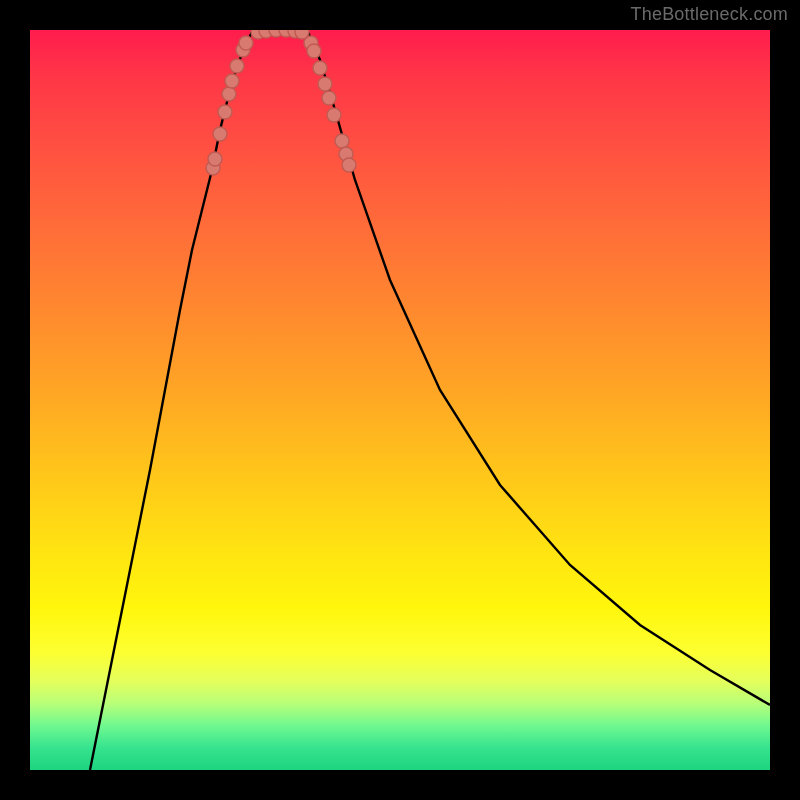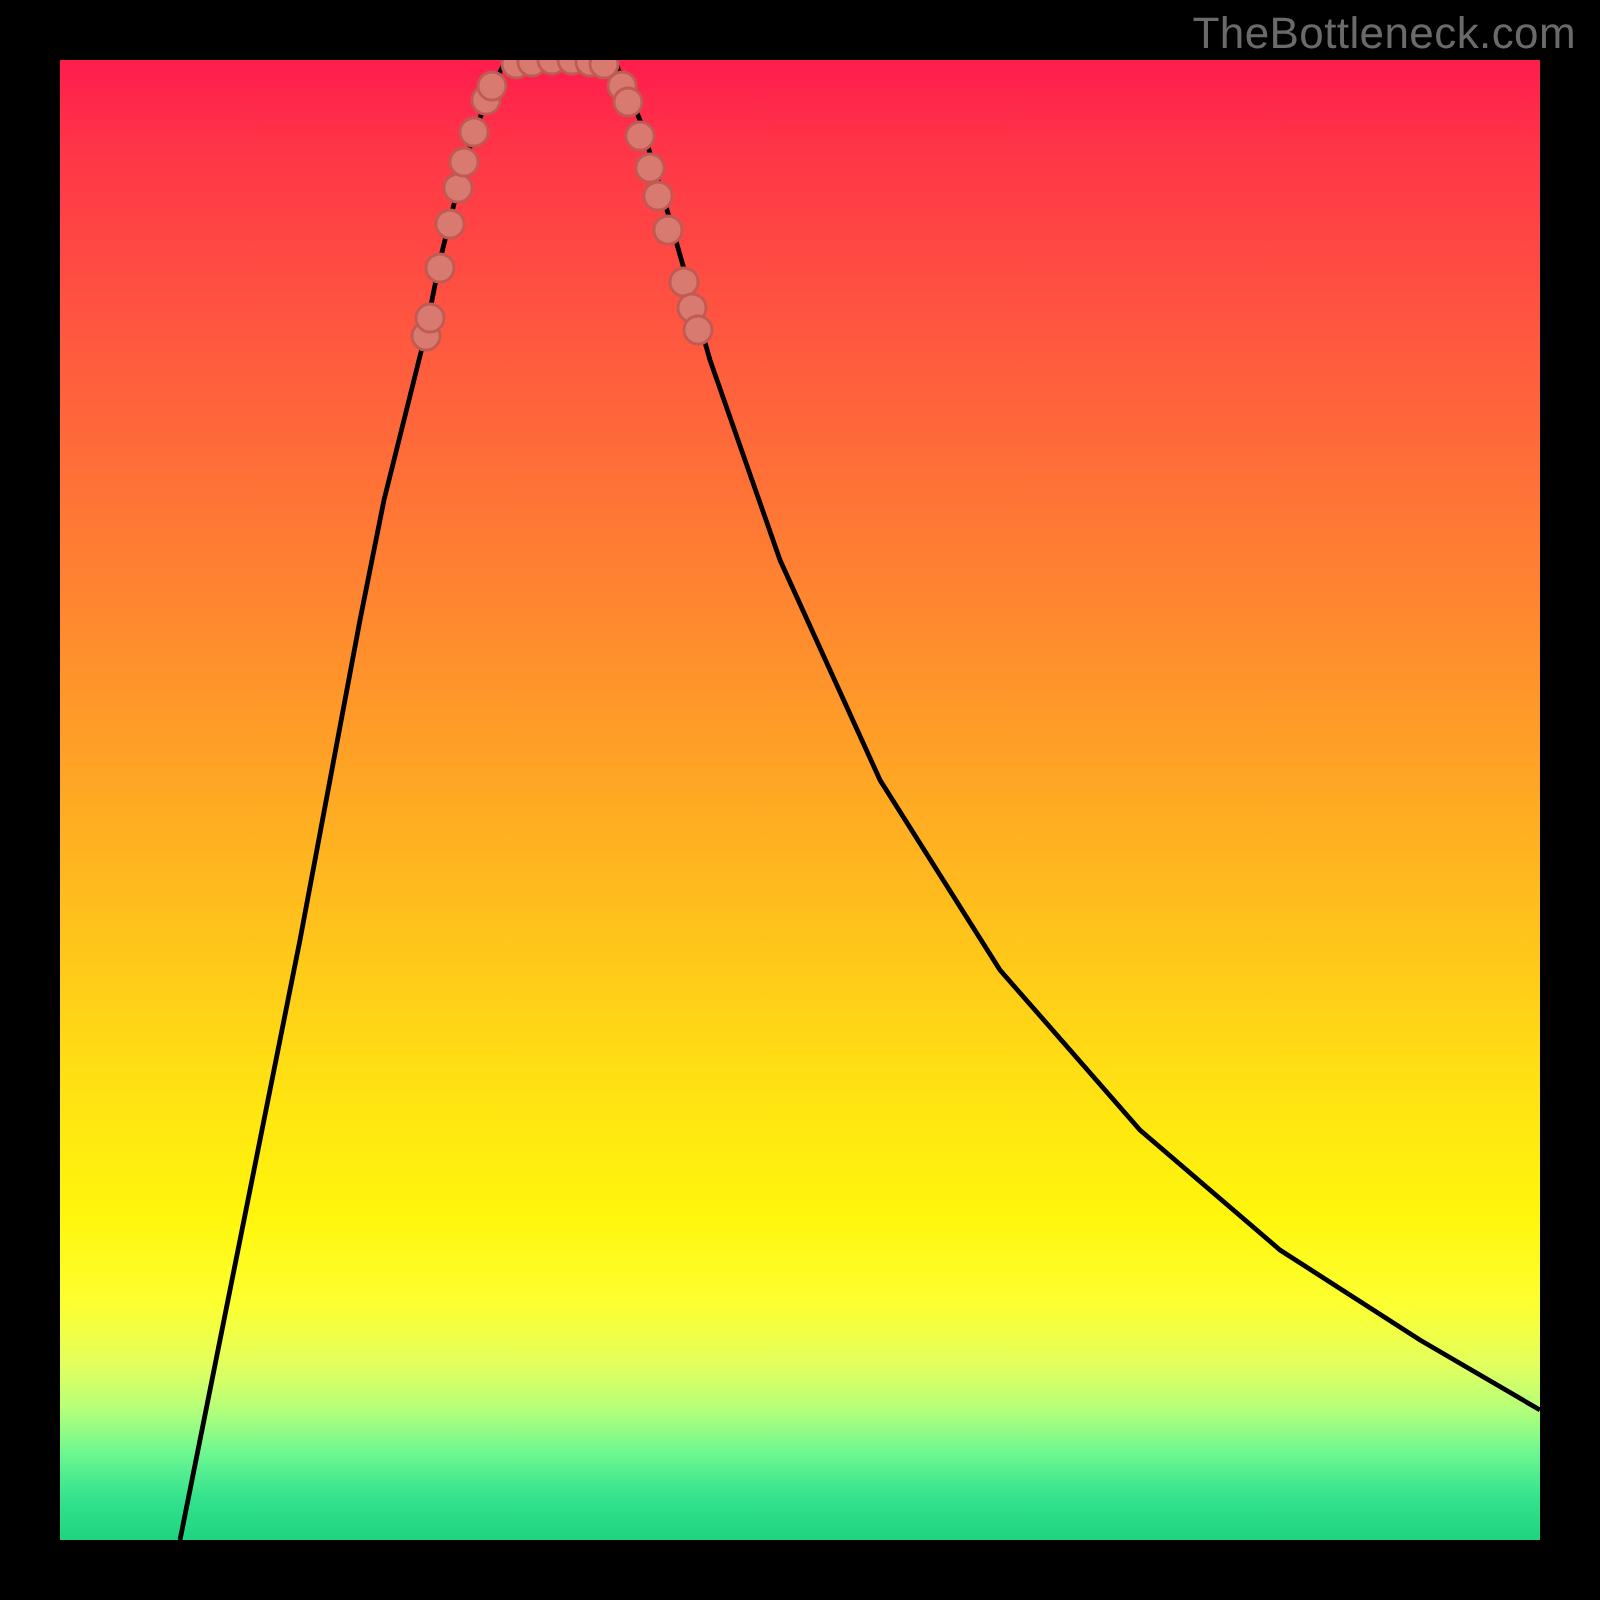--- a/index.html
+++ b/index.html
@@ -32,21 +32,21 @@
       #70f890 94%,
       #36e38e 97%,
       #1ed47f 100%
     );
   }
   .watermark {
     position: absolute;
     top: 4px;
     right: 12px;
     color: #6a6a6a;
-    font-size: 22px;
+    font-size: 18px;
     font-weight: 500;
     letter-spacing: 0.2px;
     z-index: 5;
   }
   svg.plot {
     position: absolute;
     left: 0;
     top: 0;
     width: 740px;
     height: 740px;

